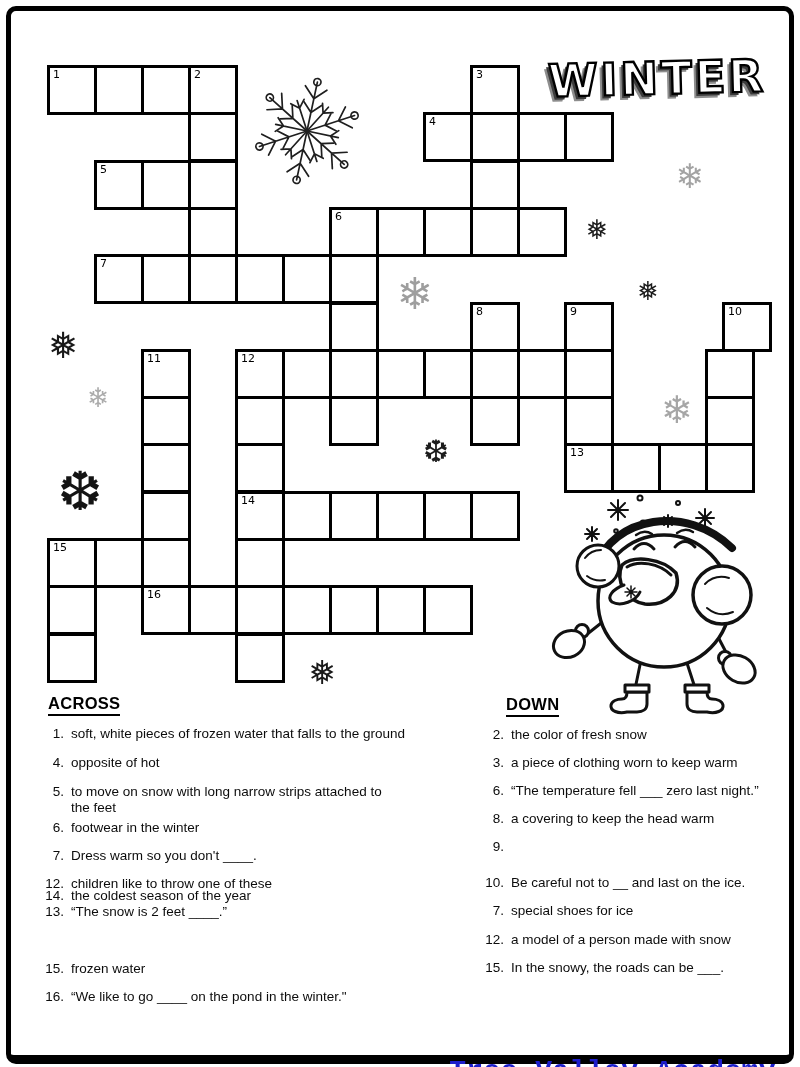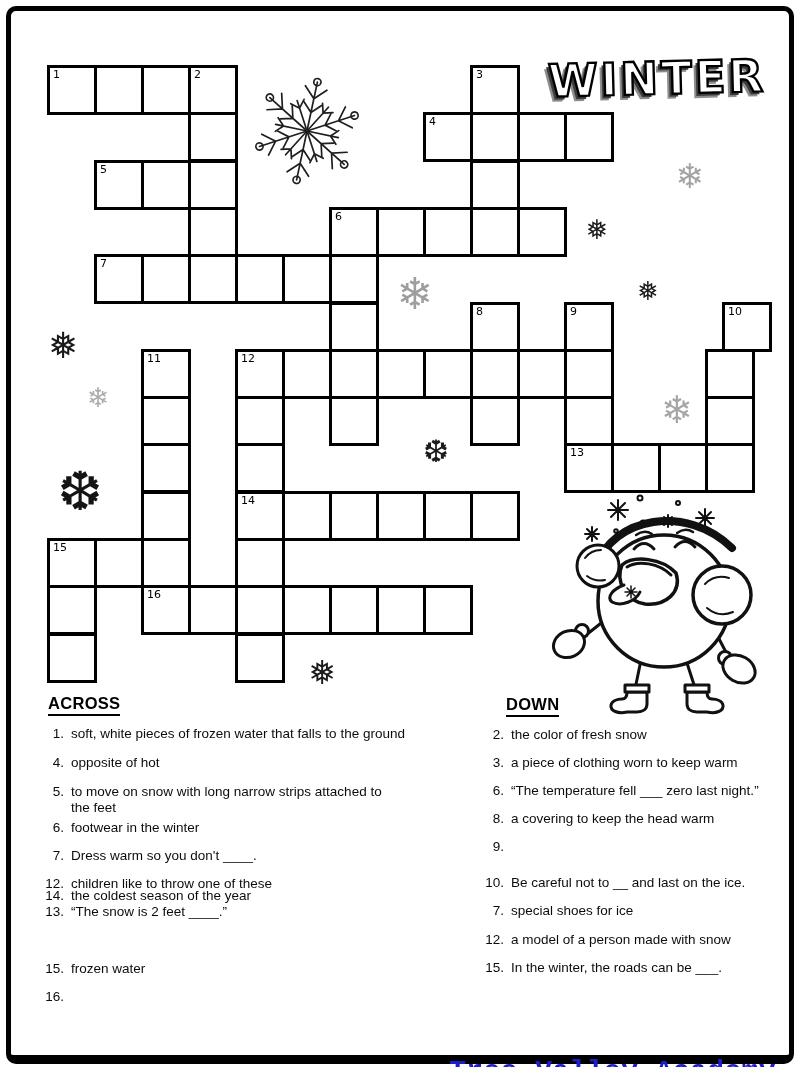--- a/index.html
+++ b/index.html
@@ -253,28 +253,28 @@
       <div class="clue" style="left: 40px; top: 726px;"><span class="clue-num">1.</span><span class="clue-text">soft, white pieces of frozen water that falls to the ground</span></div>
       <div class="clue" style="left: 40px; top: 755px;"><span class="clue-num">4.</span><span class="clue-text">opposite of hot</span></div>
       <div class="clue" style="left: 40px; top: 784px;"><span class="clue-num">5.</span><span class="clue-text">to move on snow with long narrow strips attached to
 the feet</span></div>
       <div class="clue" style="left: 40px; top: 820px;"><span class="clue-num">6.</span><span class="clue-text">footwear in the winter</span></div>
       <div class="clue" style="left: 40px; top: 848px;"><span class="clue-num">7.</span><span class="clue-text">Dress warm so you don't ____.</span></div>
       <div class="clue" style="left: 40px; top: 876px;"><span class="clue-num">12.</span><span class="clue-text">children like to throw one of these</span></div>
       <div class="clue" style="left: 40px; top: 904px;"><span class="clue-num">13.</span><span class="clue-text">“The snow is 2 feet ____.”</span></div>
       <div class="clue" style="left: 40px; top: 888px;"><span class="clue-num">14.</span><span class="clue-text">the coldest season of the year</span></div>
       <div class="clue" style="left: 40px; top: 961px;"><span class="clue-num">15.</span><span class="clue-text">frozen water</span></div>
-      <div class="clue" style="left: 40px; top: 989px;"><span class="clue-num">16.</span></div>
+      <div class="clue" style="left: 40px; top: 989px;"><span class="clue-num">16.</span><span class="clue-text">“We like to go ____ on the pond in the winter."</span></div>
     </div>
   <div id="down-list" class="down">
       <div class="clue" style="left: 480px; top: 727px;"><span class="clue-num">2.</span><span class="clue-text">the color of fresh snow</span></div>
       <div class="clue" style="left: 480px; top: 755px;"><span class="clue-num">3.</span><span class="clue-text">a piece of clothing worn to keep warm</span></div>
       <div class="clue" style="left: 480px; top: 783px;"><span class="clue-num">6.</span><span class="clue-text">“The temperature fell ___ zero last night.”</span></div>
       <div class="clue" style="left: 480px; top: 811px;"><span class="clue-num">8.</span><span class="clue-text">a covering to keep the head warm</span></div>
       <div class="clue justify" style="left: 480px; top: 839px;"><span class="clue-num">9.</span></div>
       <div class="clue" style="left: 480px; top: 875px;"><span class="clue-num">10.</span><span class="clue-text">Be careful not to __ and last on the ice.</span></div>
       <div class="clue" style="left: 480px; top: 903px;"><span class="clue-num">7.</span><span class="clue-text">special shoes for ice</span></div>
       <div class="clue" style="left: 480px; top: 932px;"><span class="clue-num">12.</span><span class="clue-text">a model of a person made with snow</span></div>
-      <div class="clue" style="left: 480px; top: 960px;"><span class="clue-num">15.</span><span class="clue-text">In the winter, the roads can be ___.</span></div>
+      <div class="clue" style="left: 480px; top: 960px;"><span class="clue-num">15.</span><span class="clue-text">In the snowy, the roads can be ___.</span></div>
     </div>
 
   <div class="brand" style="color: rgb(29, 29, 203);">Tree Valley Academy</div>
 </div>
 
 </body></html>

